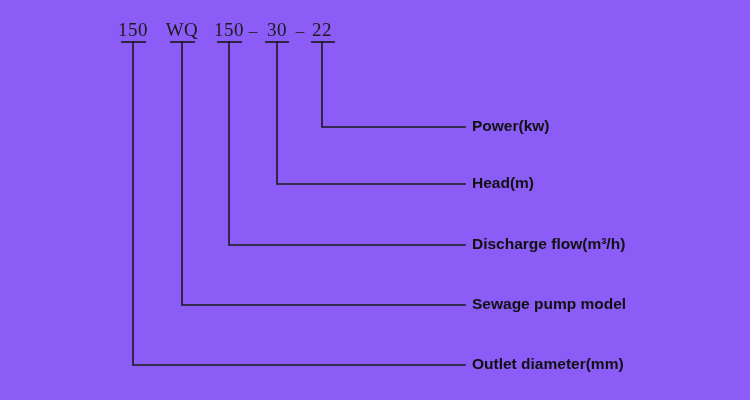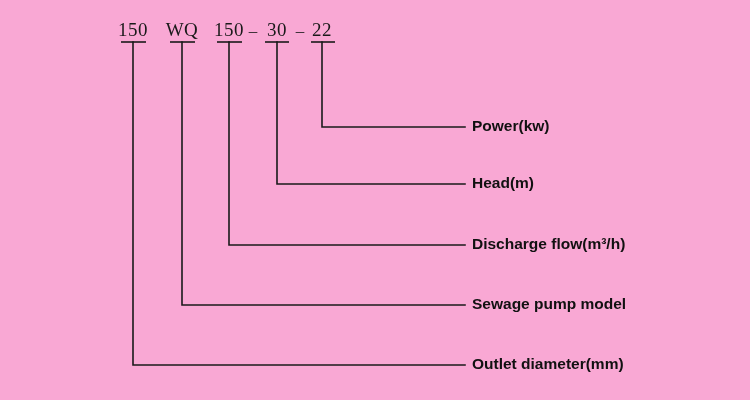--- a/index.html
+++ b/index.html
@@ -10,21 +10,21 @@
     width: 750px;
     height: 400px;
     background: #ffffff;
     font-family: "Liberation Sans", sans-serif;
     overflow: hidden;
   }
   #diagram-root {
     position: relative;
     width: 750px;
     height: 400px;
-    background: #f9a8d4;
+    background: #8b5cf6;
   }
   #nomenclature-svg {
     position: absolute;
     top: 0;
     left: 0;
     width: 750px;
     height: 400px;
   }
   .code-token {
     font-family: "Liberation Serif", serif;

